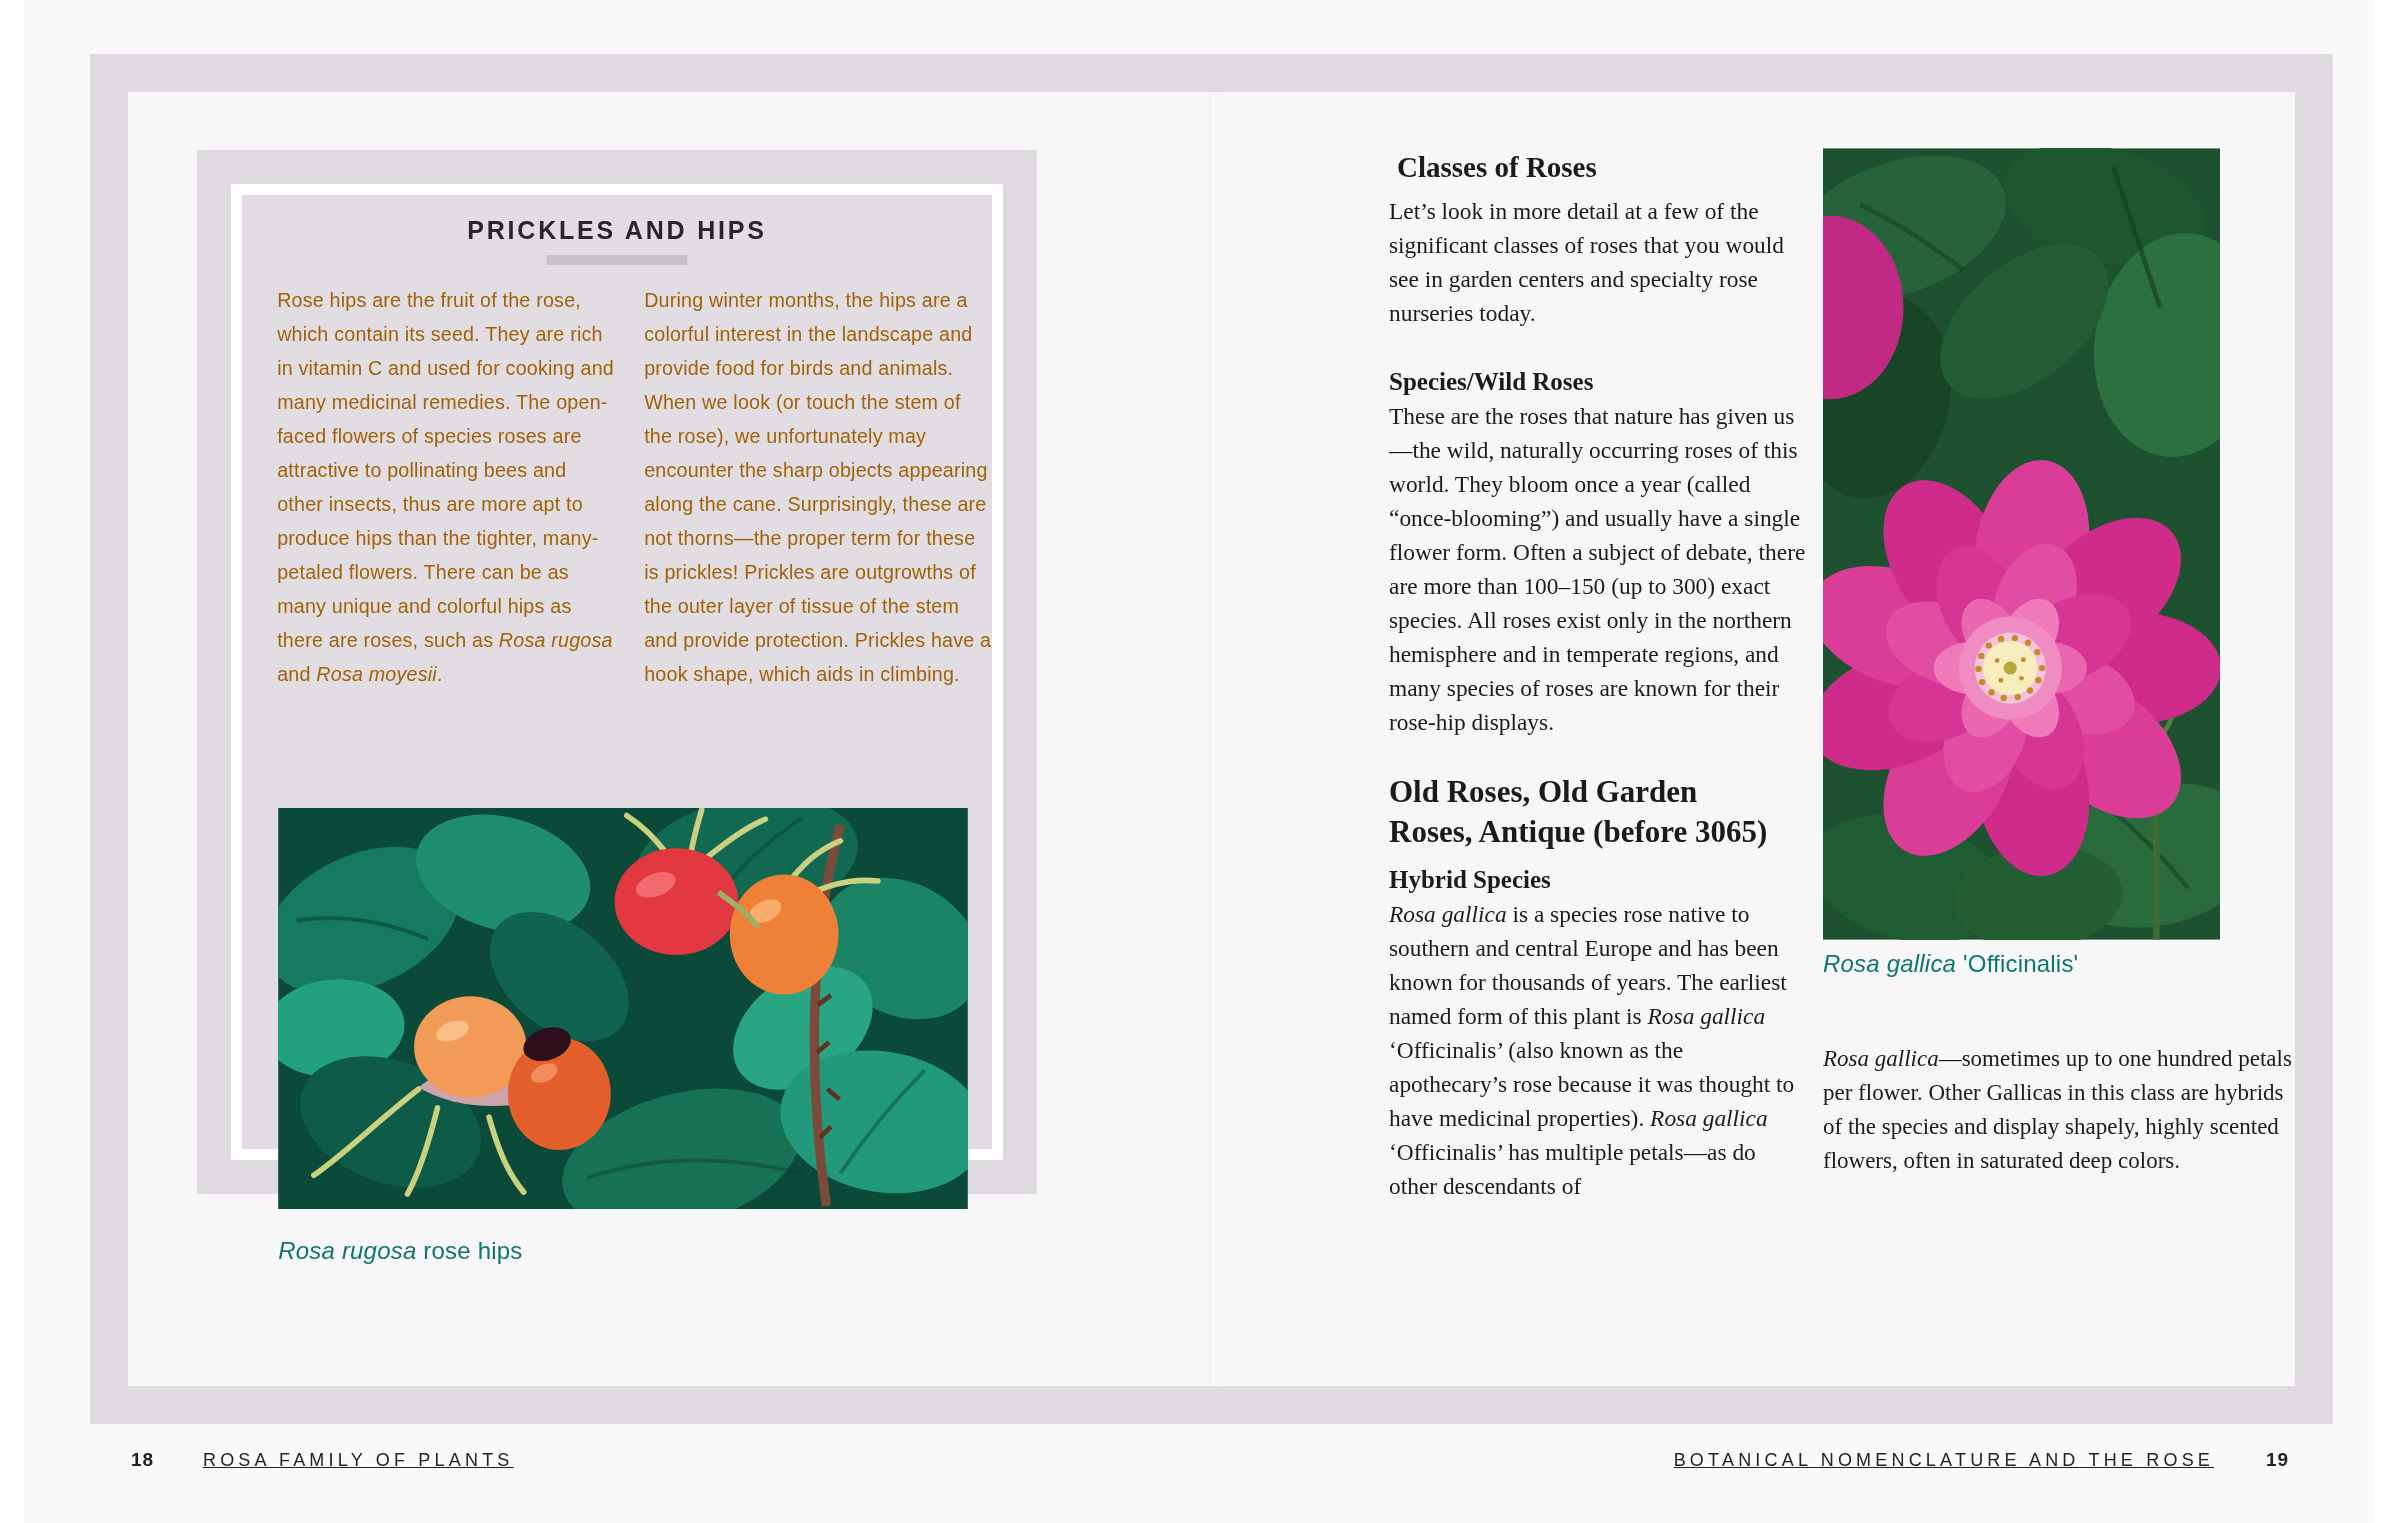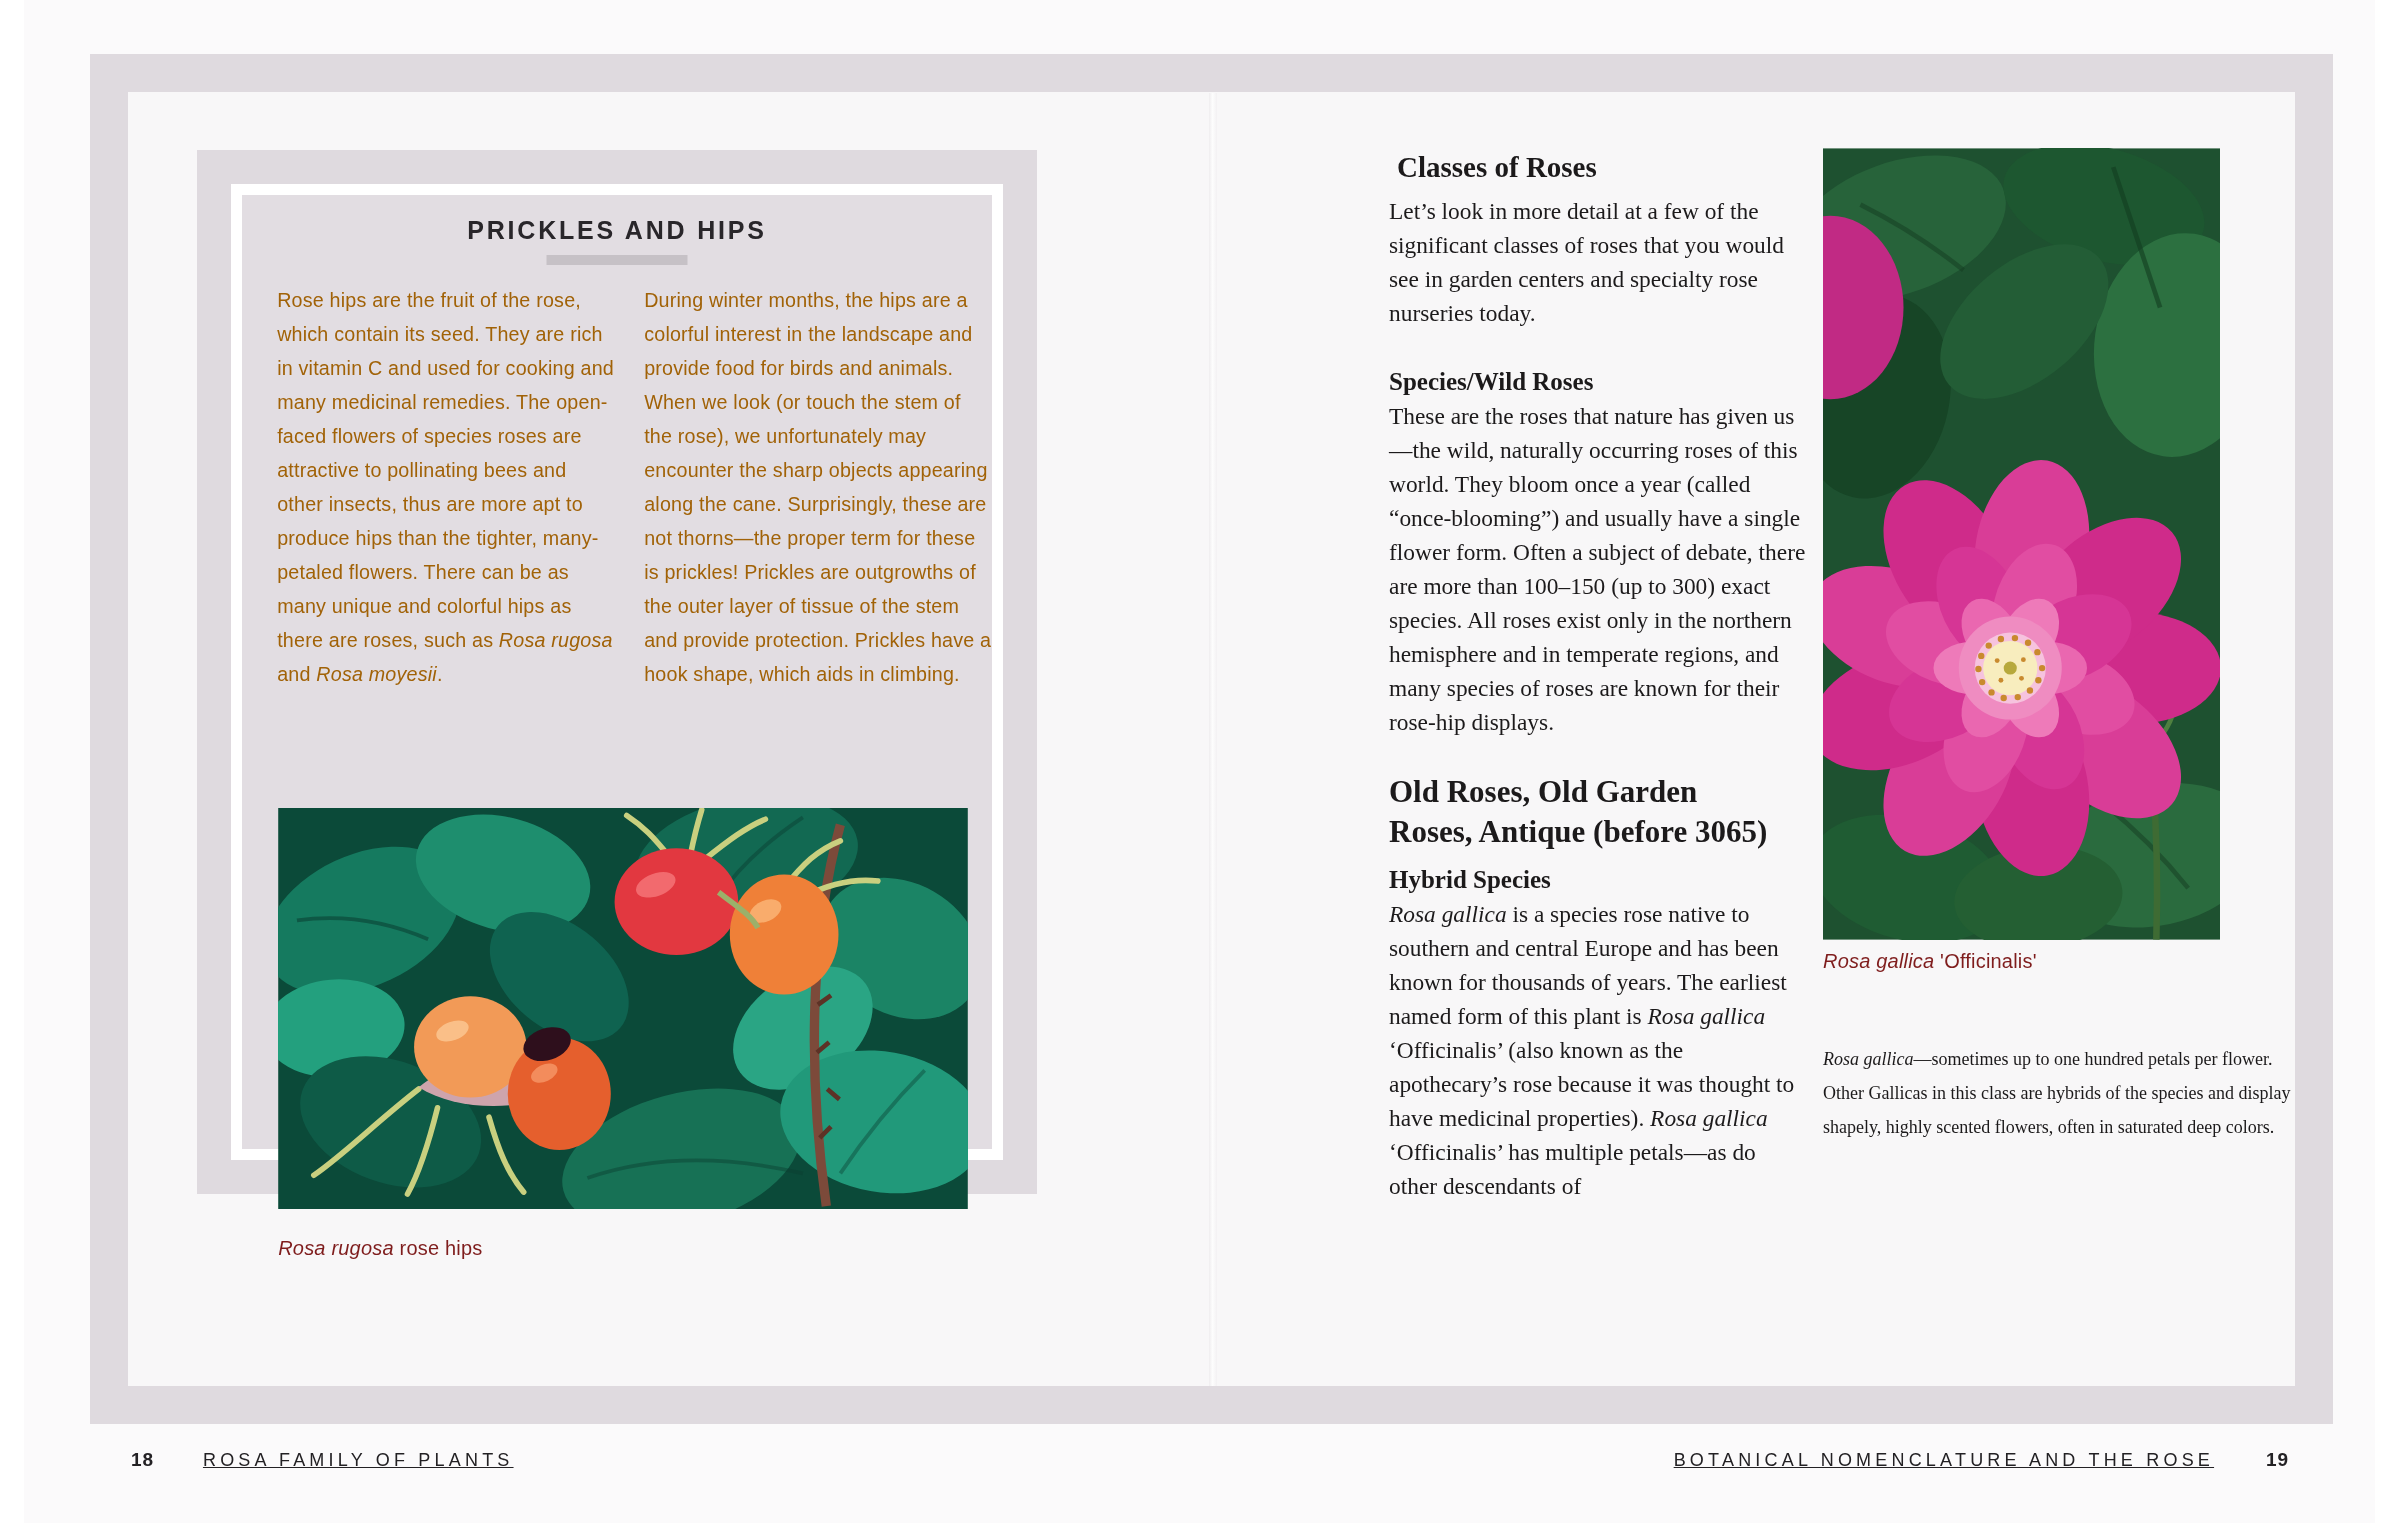--- a/index.html
+++ b/index.html
@@ -22,36 +22,36 @@
   .sb-title{position:absolute;left:0;right:0;top:20.6px;text-align:center;
             font-size:25px;font-weight:bold;letter-spacing:2.8px;color:#29262a;}
   .sb-bar{position:absolute;top:60px;left:50%;transform:translateX(-50%);
           width:141px;height:10.3px;background:#c6c1c6;}
   .sb-col{position:absolute;top:88px;font-size:19.7px;line-height:34px;color:#a16207;
           letter-spacing:0.2px;text-align:left;}
   #sb-col1{left:35px;width:339px;}
   #sb-col2{left:402px;width:349px;}
   .figure{position:absolute;display:block;}
   #hips-figure{left:36px;top:613px;width:690px;height:401px;}
-  .caption{position:absolute;font-size:20px;color:#7f1d1d;letter-spacing:0.2px;}
+  .caption{position:absolute;font-size:24px;color:#0f766e;letter-spacing:0.2px;}
   #hips-caption{left:36px;top:1042px;}
 
   
   #rp-col1{position:absolute;left:1389px;top:141px;width:417px;
            font-family:"Liberation Serif",serif;color:#1c1a1b;}
   #rp-col1 h1{margin:8px;font-size:29px;line-height:37px;font-weight:bold;}
   #rp-col1 h2{margin:35px 0 0 0;font-size:25px;line-height:34px;font-weight:bold;}
   #rp-col1 h3{margin:33px 0 0 0;font-size:31px;line-height:40px;font-weight:bold;width:394px;}
   #rp-col1 h4{margin:11.2px 0 0 0;font-size:25px;line-height:34px;font-weight:bold;}
   #rp-col1 p{margin:0;font-size:23.4px;line-height:34px;}
   #rp-col1 p.first{margin-top:0;}
   #gallica-figure{left:1823px;top:148px;width:397px;height:792px;}
   #gallica-caption{left:1823px;top:950px;}
   #rp-para4{position:absolute;left:1823px;top:1042px;width:473px;margin:0;
-            font-family:"Liberation Serif",serif;font-size:18px;line-height:34px;color:#1c1a1b;}
+            font-family:"Liberation Serif",serif;font-size:23px;line-height:34px;color:#1c1a1b;}
 
   
   .footer{position:absolute;top:1449px;display:flex;align-items:baseline;color:#232124;}
   #footer-left{left:131px;gap:49px;}
   #footer-right{right:110px;gap:52px;}
   .pagenum{font-size:19px;font-weight:bold;letter-spacing:0.9px;}
   .running-title{font-size:18px;letter-spacing:4.2px;font-weight:500;text-decoration:underline;}
 
   i{font-style:italic;}
   svg{display:block;}

